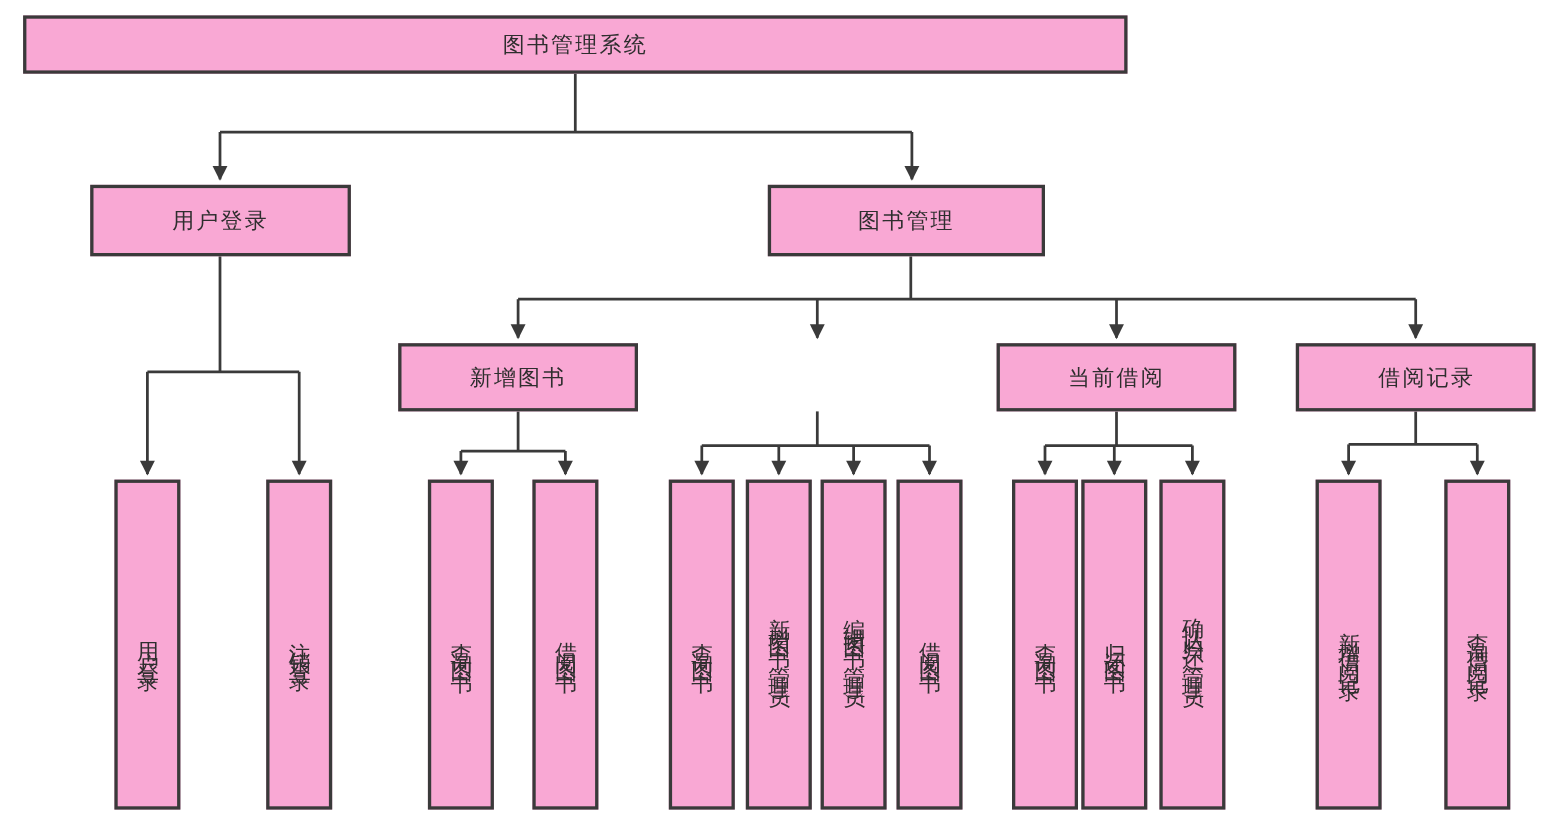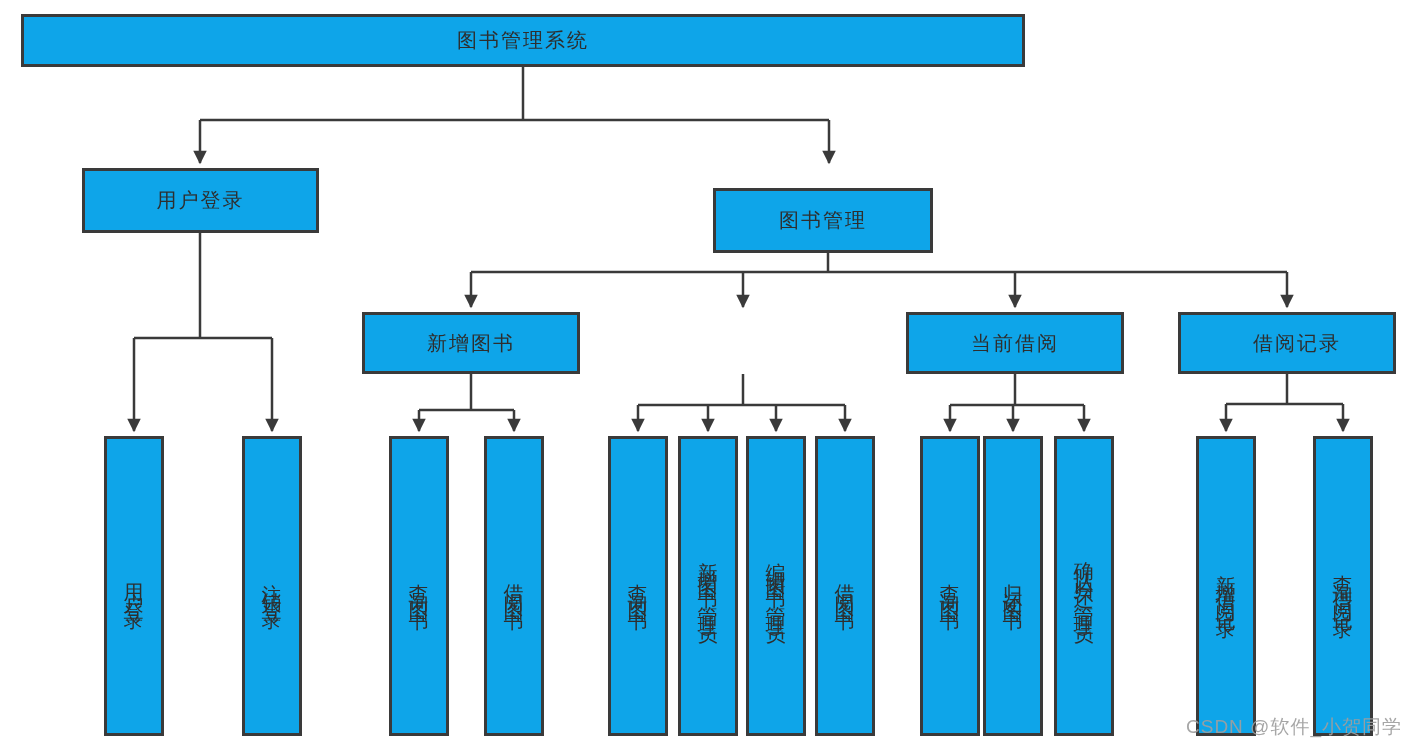--- a/index.html
+++ b/index.html
@@ -18,21 +18,21 @@
   #wires {
     position: absolute;
     left: 0; top: 0;
     width: 1405px;
     height: 747px;
   }
   .node {
     position: absolute;
     box-sizing: border-box;
     border: 3px solid #3a3a3a;
-    background: #0ea5e9;
+    background: #f9a8d4;
     display: flex;
     align-items: center;
     justify-content: center;
     color: #2e2e2e;
     font-size: 20px;
     letter-spacing: 2px;
     z-index: 2;
   }
   .node.hnode { text-align: center; }
   .node.vnode {
@@ -41,21 +41,21 @@
     letter-spacing: 9px;
     line-height: 1;
   }
   .node.vnode .vlabel {
     display: inline-block;
   }
   
   .n-root   { left: 21px;   top: 14px;  width: 1004px; height: 53px; }
   
   .n-login  { left: 82px;   top: 168px; width: 237px;  height: 65px; }
-  .n-mgmt   { left: 713px;  top: 168px; width: 220px;  height: 65px; margin-top: 20px; }
+  .n-mgmt   { left: 698px;  top: 168px; width: 252px;  height: 65px; }
   
   .n-rec    { left: 362px;  top: 312px; width: 218px;  height: 62px; }
   .n-borrow { left: 634px;  top: 312px; width: 218px;  height: 62px; }
   .n-cur    { left: 906px;  top: 312px; width: 218px;  height: 62px; }
   .n-hist   { left: 1178px; top: 312px; width: 218px;  height: 62px; padding-left: 20px; }
   
   .leaf { top: 436px; width: 60px; height: 300px; }
   .n-l1 { left: 104px; }
   .n-l2 { left: 242px; }
   .n-l3 { left: 389px; }
@@ -189,15 +189,14 @@
   <div class="node vnode leaf n-l11">
     <span class="vlabel">确认归还（管理员）</span>
   </div>
   <div class="node vnode leaf n-l12">
     <span class="vlabel">新增借阅记录</span>
   </div>
   <div class="node vnode leaf n-l13">
     <span class="vlabel">查询借阅记录</span>
   </div>
 
-  <div id="watermark">CSDN @软件_小贺同学</div>
 
 </div>
 
 </body></html>

